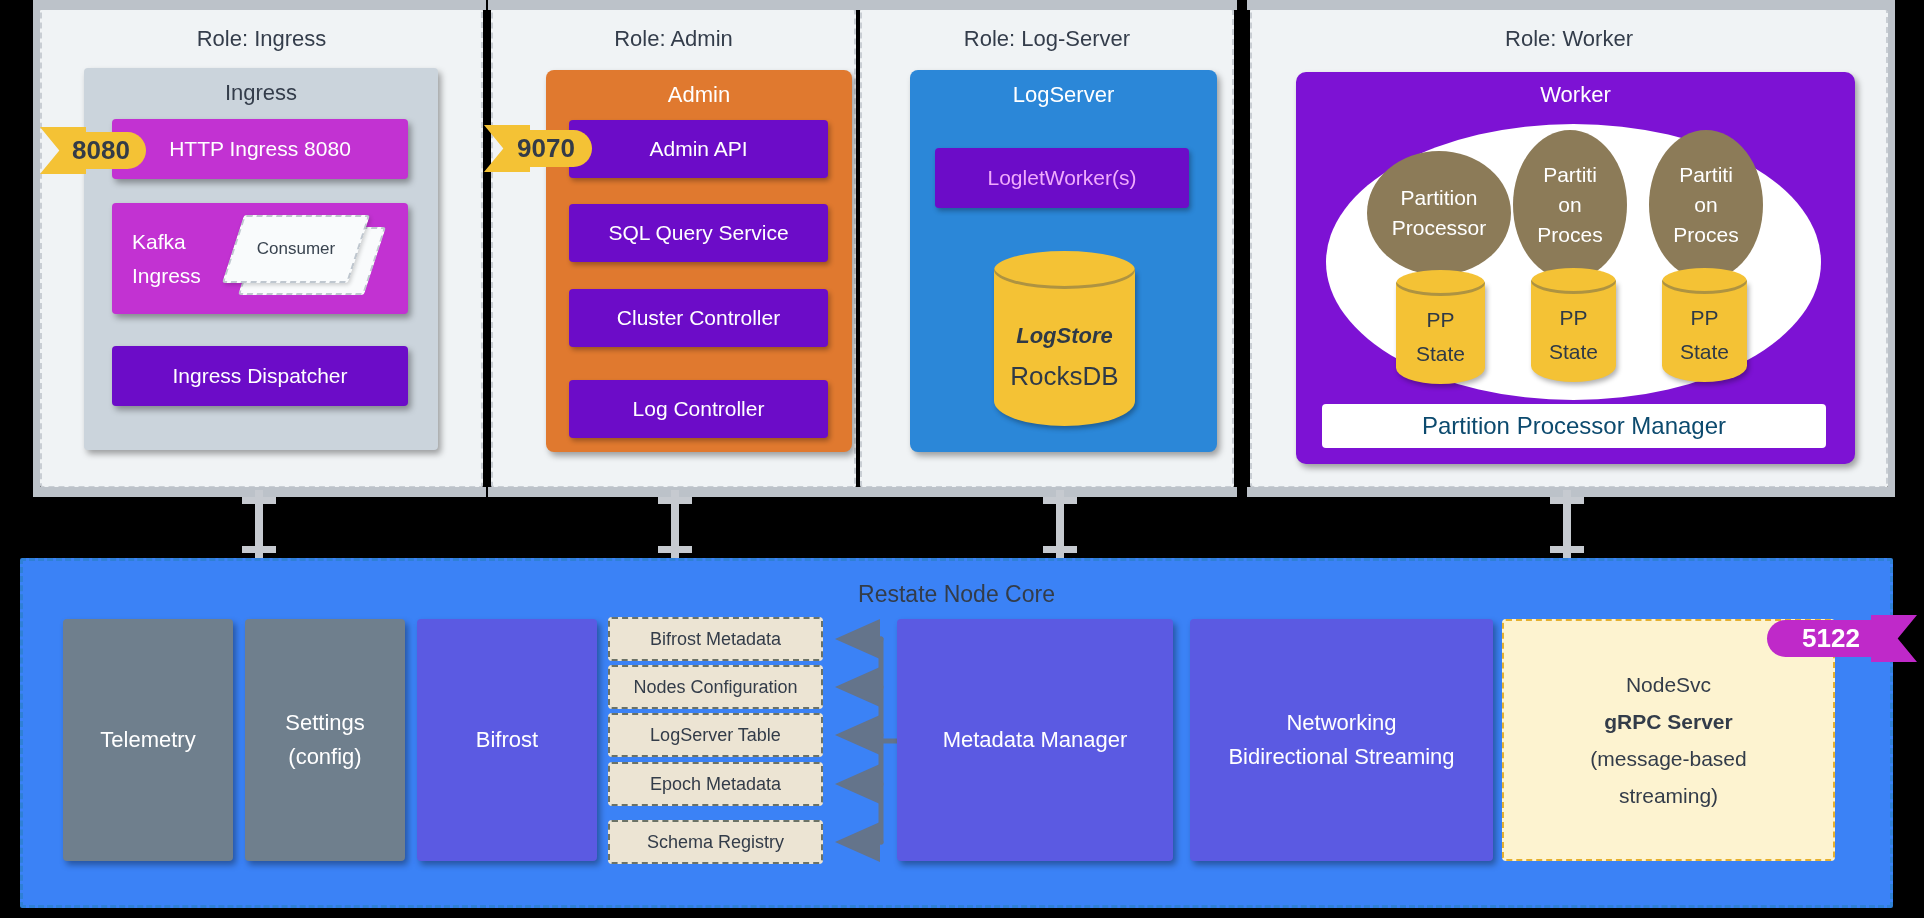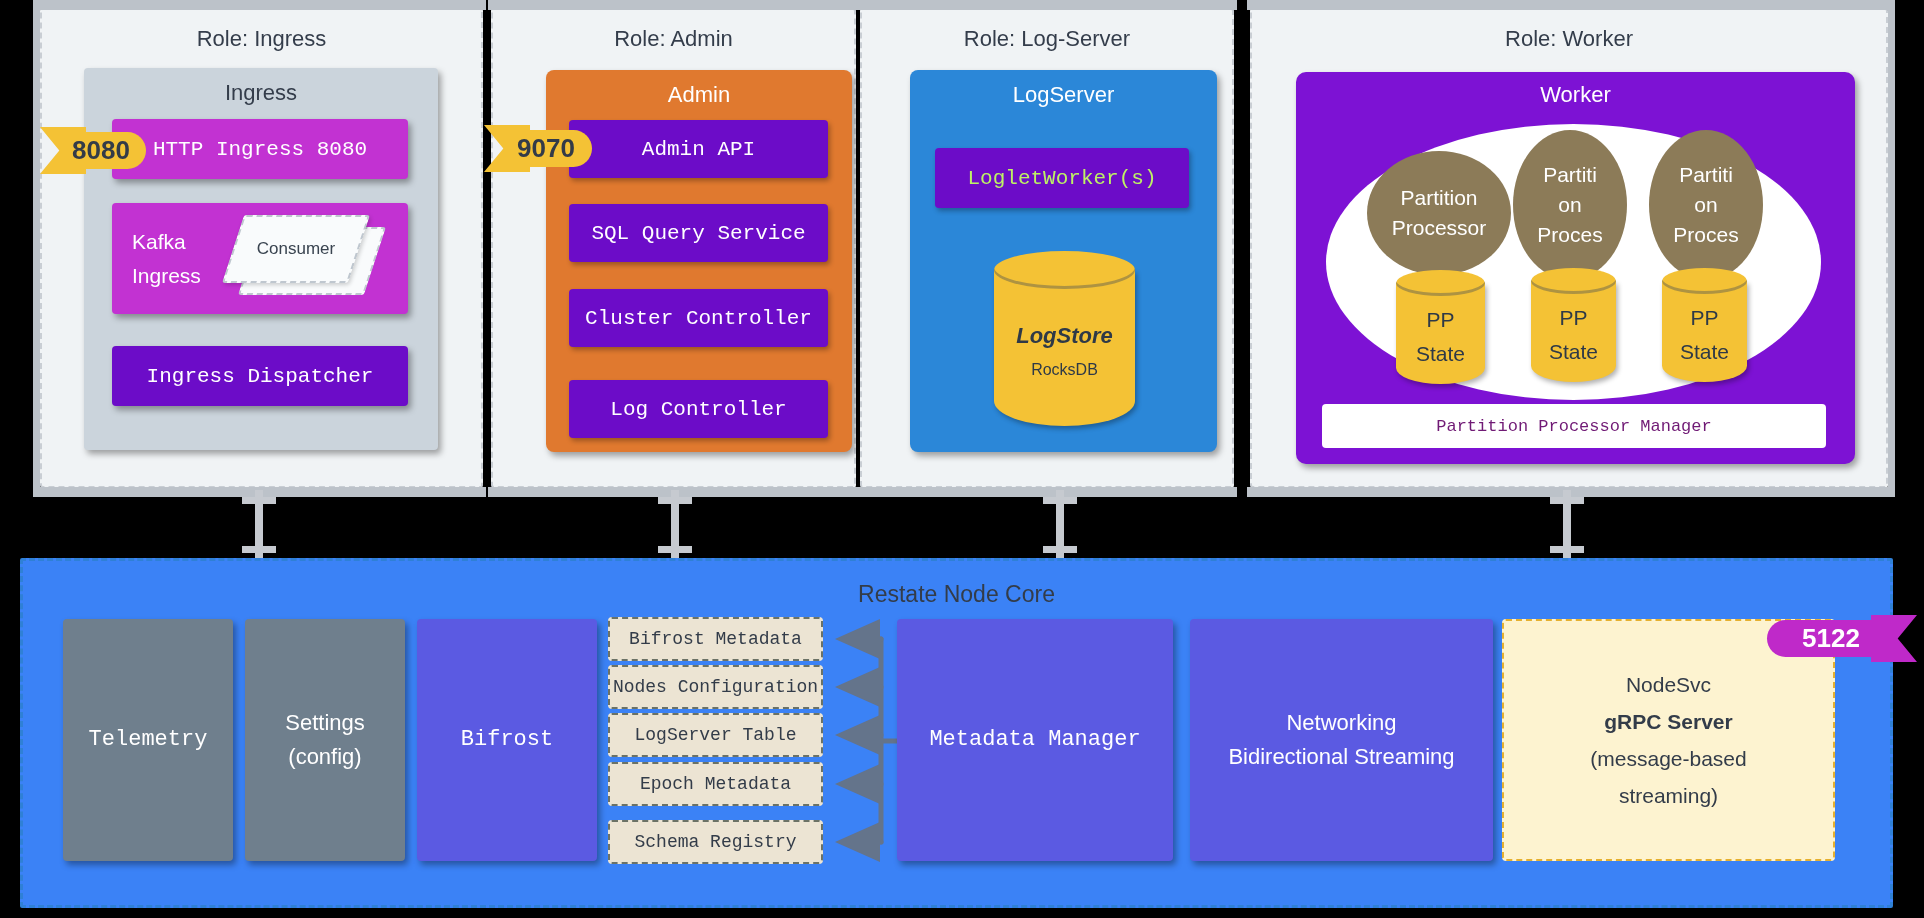--- a/index.html
+++ b/index.html
@@ -18,21 +18,21 @@
   }
   .panel::before { top:-10px; }
   .panel::after  { bottom:-11px; }
   .edge-strip { position:absolute; top:0; width:7px; height:497px; background:#bcc2c9; }
 
   .role-title {
     position:absolute; top:16px; left:0; right:0; text-align:center;
     font-size:22px; color:#343d4b;
   }
   .shadowed { box-shadow:3px 4px 6px rgba(0,0,0,.35); }
-  .ctr { display:flex; align-items:center; justify-content:center; text-align:center;font-family:Liberation Mono, monospace; }
+  .ctr { display:flex; align-items:center; justify-content:center; text-align:center; }
   .col { display:flex; flex-direction:column; align-items:center; justify-content:center; text-align:center; }
 
   
   .ingress-box { position:absolute; left:42px; top:58px; width:354px; height:382px; background:#cbd4dc; border-radius:4px; }
   .ingress-box-title { position:absolute; top:12px; left:0; right:0; text-align:center; font-size:22px; color:#343d4b; }
   .pmbox { position:absolute; left:28px; width:296px; border-radius:4px; color:#fff; font-size:21px; }
   .http-box { top:51px; height:60px; background:#c232d2; }
   .kafka-box { top:135px; height:111px; background:#c232d2; }
   .kafka-label { position:absolute; left:20px; top:0; bottom:0; display:flex; flex-direction:column; justify-content:center; gap:10px; color:#fff; font-size:21px; }
   .sheet { position:absolute; width:122px; height:64px; background:#f9fbfc; border:2px dashed #bfc7cf; transform:skewX(-18deg); border-radius:3px; }
@@ -41,35 +41,35 @@
   .sheet-front .sheet-txt { transform:skewX(18deg); font-size:17px; color:#3a4450; width:100%; height:100%; display:flex; align-items:center; justify-content:center; }
   .dispatcher-box { top:278px; height:60px; background:#6c0cc8; }
 
   
   .admin-box { position:absolute; left:39px; top:60px; width:306px; height:382px; background:#e0792f; border-radius:8px;margin-left:14px; }
   .inner-title-light { position:absolute; top:12px; left:0; right:0; text-align:center; font-size:22px; color:#fff; }
   .admin-item { position:absolute; left:23px; width:259px; height:58px; background:#6c0cc8; border-radius:4px; color:#fff; font-size:21px; box-shadow:2px 3px 5px rgba(0,0,0,.3); }
 
   
   .log-box { position:absolute; left:48px; top:60px; width:307px; height:382px; background:#2b87d8; border-radius:8px; }
-  .loglet-box { position:absolute; left:25px; top:78px; width:254px; height:60px; background:#6c0cc8; border-radius:4px; color:#bef264; font-size:21px; box-shadow:2px 3px 5px rgba(0,0,0,.3); }
+  .loglet-box { position:absolute; left:25px; top:78px; width:254px; height:60px; background:#6c0cc8; border-radius:4px; color:#f0abfc; font-size:21px; box-shadow:2px 3px 5px rgba(0,0,0,.3); }
 
   
   .cyl { position:absolute; }
   .cyl .cyl-top  { position:absolute; left:0; right:0; top:0; background:#f4c235; border-radius:50%; box-shadow:inset 0 -3px 0 rgba(43,60,90,.35); }
   .cyl .cyl-body { position:absolute; left:0; right:0; bottom:0; background:#f4c235; border-radius:0 0 50% 50% / 0 0 16% 16%; box-shadow:2px 3px 5px rgba(0,0,0,.3); }
   .cyl .cyl-label { position:absolute; left:0; right:0; color:#2e3947; text-align:center; }
   .cyl-big  .cyl-top { height:38px; } .cyl-big  .cyl-body { top:19px; }
   .cyl-small .cyl-top { height:26px; } .cyl-small .cyl-body { top:13px; }
 
   
   .worker-box { position:absolute; left:44px; top:62px; width:559px; height:392px; background:#7d12d4; border-radius:10px; }
   .big-ellipse { position:absolute; left:30px; top:52px; width:495px; height:276px; background:#fff; border-radius:50%; }
   .pp-ellipse { position:absolute; background:#8c7b58; border-radius:50%; color:#fff; font-size:21px; line-height:30px; }
-  .manager-bar { position:absolute; left:26px; top:332px; width:504px; height:44px; background:#fff; border-radius:4px; color:#701a75; font-size:17px; }
+  .manager-bar { position:absolute; left:26px; top:332px; width:504px; height:44px; background:#fff; border-radius:4px; color:#0c4a6e; font-size:24px; }
 
   
   .connector { position:absolute; top:496px; width:34px; height:64px; }
   .connector .c-v { position:absolute; left:13px; width:8px; top:-6px; height:70px; background:#c6cad0; }
   .connector .c-b1, .connector .c-b2 { position:absolute; left:0; right:0; height:7px; background:#c6cad0; }
   .connector .c-b1 { top:1px; } .connector .c-b2 { top:50px; }
 
   
   .core { position:absolute; left:20px; top:558px; width:1873px; height:350px; box-sizing:border-box; background:#3b82f6; border:3px dashed #2f80d6; border-radius:2px;padding-left:8px; }
   .core-title { position:absolute; top:20px; left:0; right:0; text-align:center; font-size:23px; color:#333c49; }
@@ -142,21 +142,21 @@
 
   <div class="panel" style="left:860px; width:374px;">
     <div class="role-title">Role: Log-Server</div>
     <div class="log-box shadowed">
       <div class="inner-title-light">LogServer</div>
       <div class="loglet-box ctr">LogletWorker(s)</div>
       <div class="cyl cyl-big" style="left:84px; top:181px; width:141px; height:175px;">
         <div class="cyl-body"></div>
         <div class="cyl-top"></div>
         <div class="cyl-label bold" style="top:72px; font-size:22px;font-style:italic;">LogStore</div>
-        <div class="cyl-label" style="top:110px; font-size:16px;">RocksDB</div>
+        <div class="cyl-label" style="top:110px; font-size:26px;">RocksDB</div>
       </div>
     </div>
   </div>
 
   <div class="panel" style="left:1250px; width:638px;">
     <div class="role-title">Role: Worker</div>
     <div class="worker-box shadowed">
       <div class="inner-title-light" style="top:10px;">Worker</div>
       <div class="big-ellipse"></div>
 

